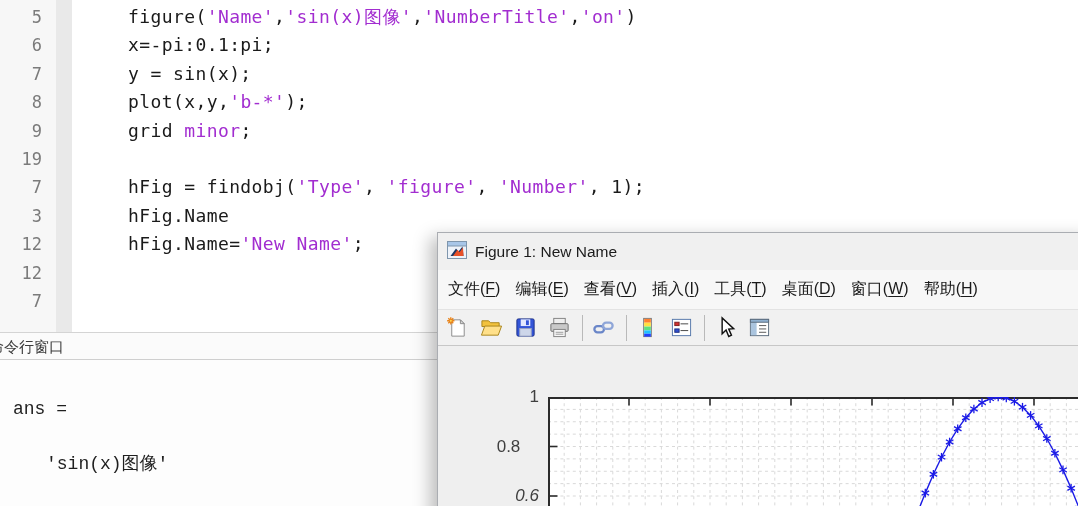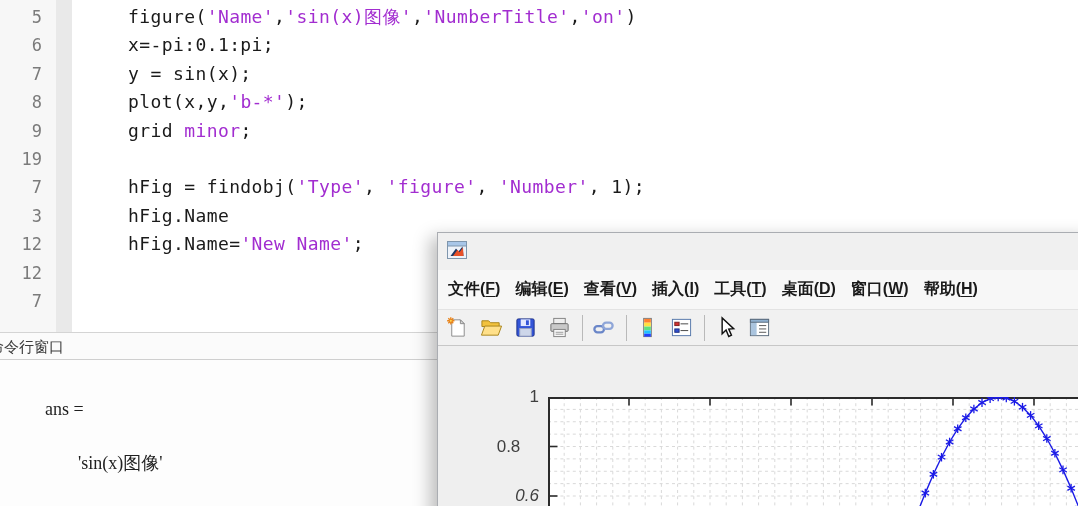--- a/index.html
+++ b/index.html
@@ -15,34 +15,34 @@
                   font-family:"DejaVu Sans Mono", monospace; font-size:17px; line-height:28.4px; color:#7b7b7b; }
   #code-lines { position:absolute; left:128px; top:3px; font-family:"DejaVu Sans Mono", monospace;
                 font-size:18px; letter-spacing:0.4px; line-height:28.4px; color:#1a1a1a; white-space:pre; }
 
   
   #command-window { position:absolute; left:0; top:332px; width:1078px; height:174px;
                     background:#fdfdfd; border-top:1px solid #d4d4d4; }
   #cw-header { position:absolute; left:0; top:0; width:1078px; height:27px; background:#fbfbfb;
                border-bottom:1px solid #cfcfcf; font-size:15px; color:#3c3c3c; line-height:27px; }
   #cw-header span { display:inline-block; margin-left:-11px; }
-  .cw-line { position:absolute; font-family:Liberation Serif, serif; font-size:18px; color:#1f1f1f;margin-left:32px; }
+  .cw-line { position:absolute; font-family:Liberation Mono, monospace; font-size:18px; color:#1f1f1f; }
   #cw-line1 { left:13px; top:66px; }
   #cw-line2 { left:46px; top:118px; }
 
   
   #figure-window { position:absolute; left:437px; top:232px; width:660px; height:292px;
                    background:#efefef; border:1px solid #aaadb2;
                    box-shadow:-7px 5px 16px rgba(0,0,0,0.25); }
   #fig-titlebar { position:absolute; left:0; top:0; width:100%; height:37px; background:#f0f0f0;
                   display:flex; align-items:center; padding-left:9px; }
   #fig-title { font-size:15.5px; color:#1b1b1b; margin-left:8px; }
   #fig-menubar { position:absolute; left:0; top:37px; width:100%; height:39px; background:#f7f7f7;
                  display:flex; align-items:center; padding-left:10px; gap:15px; font-size:16px; color:#1a1a1a; }
-  .menu-item { cursor:default; white-space:nowrap;font-weight:bold; }
+  .menu-item { cursor:default; white-space:nowrap; }
   .menu-item u { text-decoration:underline; text-underline-offset:2px; }
   #fig-toolbar { position:absolute; left:0; top:76px; width:100%; height:37px; background:#f1f1f1;
                  border-top:1px solid #e3e3e3; border-bottom:1px solid #c7c7c7;
                  display:flex; align-items:center; padding-left:6px; }
   .tb-icon { width:27px; height:27px; margin-right:7px; display:flex; align-items:center; justify-content:center; }
   .tb-icon svg { width:23px; height:23px; }
   .tb-sep { width:1px; height:26px; background:#b9b9b9; margin:0 7px 0 2px; }
 
   
   #fig-canvas { position:absolute; left:0; top:114px; width:660px; height:178px; background:#efefef; }
@@ -85,20 +85,21 @@
   <div id="figure-window">
     <div id="fig-titlebar">
       <span>
         <svg width="20" height="18" viewBox="0 0 20 18">
           <rect x="0.5" y="0.5" width="19" height="17" fill="#eef3fa" stroke="#7f96ad"></rect>
           <rect x="0.5" y="0.5" width="19" height="4.5" fill="#a8c6e8" stroke="#7f96ad"></rect>
           <path d="M3.5 15 L9 7.5 L11.5 10.5 L15.5 5.5 L16.5 15 Z" fill="#203864"></path>
           <path d="M6 15 L10.5 8.8 L12.6 11.3 L16 6.5 L16.5 15 Z" fill="#e8512a"></path>
         </svg>
       </span>
+      <span id="fig-title">Figure 1: New Name</span>
     </div>
     <div id="fig-menubar">
         <span class="menu-item"><span>文件(</span><u>F</u><span>)</span></span>
         <span class="menu-item"><span>编辑(</span><u>E</u><span>)</span></span>
         <span class="menu-item"><span>查看(</span><u>V</u><span>)</span></span>
         <span class="menu-item"><span>插入(</span><u>I</u><span>)</span></span>
         <span class="menu-item"><span>工具(</span><u>T</u><span>)</span></span>
         <span class="menu-item"><span>桌面(</span><u>D</u><span>)</span></span>
         <span class="menu-item"><span>窗口(</span><u>W</u><span>)</span></span>
         <span class="menu-item"><span>帮助(</span><u>H</u><span>)</span></span>

